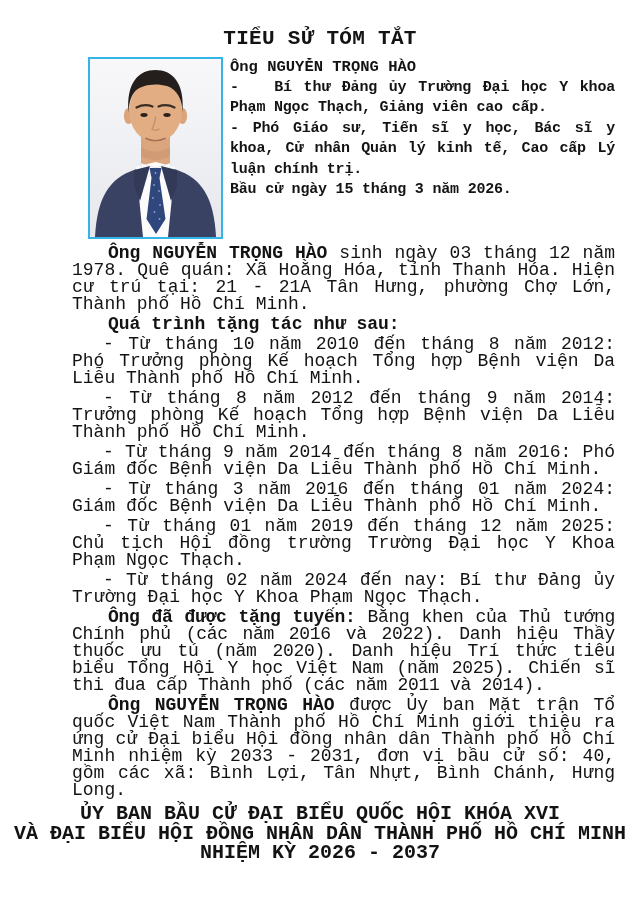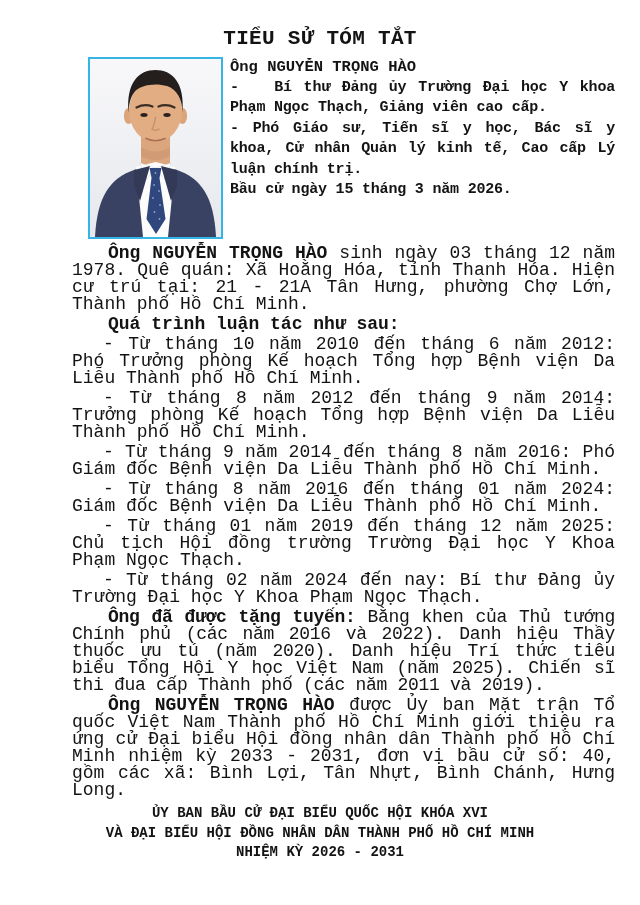--- a/index.html
+++ b/index.html
@@ -22,21 +22,21 @@
     text-align:justify;letter-spacing:-0.2px;
   }
   .right-col .name{font-size:15.5px;text-align:left;letter-spacing:0;}
   .sline{}
   .body-text{margin-top:6px;font-size:18px;line-height:17px;}
   .para{margin:0 0 3px 0;text-align:justify;text-indent:36px;}
   .career{margin:0 0 3px 0;text-align:justify;text-indent:31px;}
   .heading{font-weight:bold;text-indent:36px;margin:0 0 3px 0;}
   .b{font-weight:bold;}
   .tight{letter-spacing:-0.3px;}
-  .footer{margin-top:5px;text-align:center;font-weight:bold;font-size:14px;line-height:19.5px;}
+  .footer{margin-top:5px;text-align:center;font-weight:bold;font-size:20px;line-height:19.5px;}
 </style>
 </head>
 <body>
 
 <div class="page">
 
   <div class="doc-title">TIỂU SỬ TÓM TẮT</div>
 
   <div class="content">
 
@@ -103,37 +103,37 @@
             <div class="sline">- Phó Giáo sư, Tiến sĩ y học, Bác sĩ y khoa, Cử nhân Quản lý kinh tế, Cao cấp Lý luận chính trị.</div>
             <div class="sline">Bầu cử ngày 15 tháng 3 năm 2026.</div>
           </div>
       </div>
     </div>
 
     <div class="body-text">
 
       <p class="para"><span class="b">Ông NGUYỄN TRỌNG HÀO</span><span> sinh ngày 03 tháng 12 năm 1978. Quê quán: Xã Hoằng Hóa, tỉnh Thanh Hóa. Hiện cư trú tại: 21 - 21A Tân Hưng, phường Chợ Lớn, Thành phố Hồ Chí Minh.</span></p>
 
-      <p class="heading">Quá trình luận tác như sau:</p>
+      <p class="heading">Quá trình tặng tác như sau:</p>
 
       <div>
-          <div class="career">- Từ tháng 10 năm 2010 đến tháng 6 năm 2012: Phó Trưởng phòng Kế hoạch Tổng hợp Bệnh viện Da Liễu Thành phố Hồ Chí Minh.</div>
+          <div class="career">- Từ tháng 10 năm 2010 đến tháng 8 năm 2012: Phó Trưởng phòng Kế hoạch Tổng hợp Bệnh viện Da Liễu Thành phố Hồ Chí Minh.</div>
           <div class="career">- Từ tháng 8 năm 2012 đến tháng 9 năm 2014: Trưởng phòng Kế hoạch Tổng hợp Bệnh viện Da Liễu Thành phố Hồ Chí Minh.</div>
           <div class="career">- Từ tháng 9 năm 2014 đến tháng 8 năm 2016: Phó Giám đốc Bệnh viện Da Liễu Thành phố Hồ Chí Minh.</div>
-          <div class="career">- Từ tháng 8 năm 2016 đến tháng 01 năm 2024: Giám đốc Bệnh viện Da Liễu Thành phố Hồ Chí Minh.</div>
+          <div class="career">- Từ tháng 3 năm 2016 đến tháng 01 năm 2024: Giám đốc Bệnh viện Da Liễu Thành phố Hồ Chí Minh.</div>
           <div class="career">- Từ tháng 01 năm 2019 đến tháng 12 năm 2025: Chủ tịch Hội đồng trường Trường Đại học Y Khoa Phạm Ngọc Thạch.</div>
           <div class="career">- Từ tháng 02 năm 2024 đến nay: Bí thư Đảng ủy Trường Đại học Y Khoa Phạm Ngọc Thạch.</div>
         </div>
 
-      <p class="para tight"><span class="b">Ông đã được tặng tuyến:</span><span> Bằng khen của Thủ tướng Chính phủ (các năm 2016 và 2022). Danh hiệu Thầy thuốc ưu tú (năm 2020). Danh hiệu Trí thức tiêu biểu Tổng Hội Y học Việt Nam (năm 2025). Chiến sĩ thi đua cấp Thành phố (các năm 2011 và 2019).</span></p>
+      <p class="para tight"><span class="b">Ông đã được tặng tuyến:</span><span> Bằng khen của Thủ tướng Chính phủ (các năm 2016 và 2022). Danh hiệu Thầy thuốc ưu tú (năm 2020). Danh hiệu Trí thức tiêu biểu Tổng Hội Y học Việt Nam (năm 2025). Chiến sĩ thi đua cấp Thành phố (các năm 2011 và 2014).</span></p>
 
       <p class="para"><span class="b">Ông NGUYỄN TRỌNG HÀO</span><span> được Ủy ban Mặt trận Tổ quốc Việt Nam Thành phố Hồ Chí Minh giới thiệu ra ứng cử Đại biểu Hội đồng nhân dân Thành phố Hồ Chí Minh nhiệm kỳ 2033 - 2031, đơn vị bầu cử số: 40, gồm các xã: Bình Lợi, Tân Nhựt, Bình Chánh, Hưng Long.</span></p>
 
     </div>
   </div>
 
   <div class="footer">
     <div>ỦY BAN BẦU CỬ ĐẠI BIỂU QUỐC HỘI KHÓA XVI</div>
     <div>VÀ ĐẠI BIỂU HỘI ĐỒNG NHÂN DÂN THÀNH PHỐ HỒ CHÍ MINH</div>
-    <div>NHIỆM KỲ 2026 - 2031</div>
+    <div>NHIỆM KỲ 2026 - 2037</div>
   </div>
 
 </div>
 
 </body></html>

